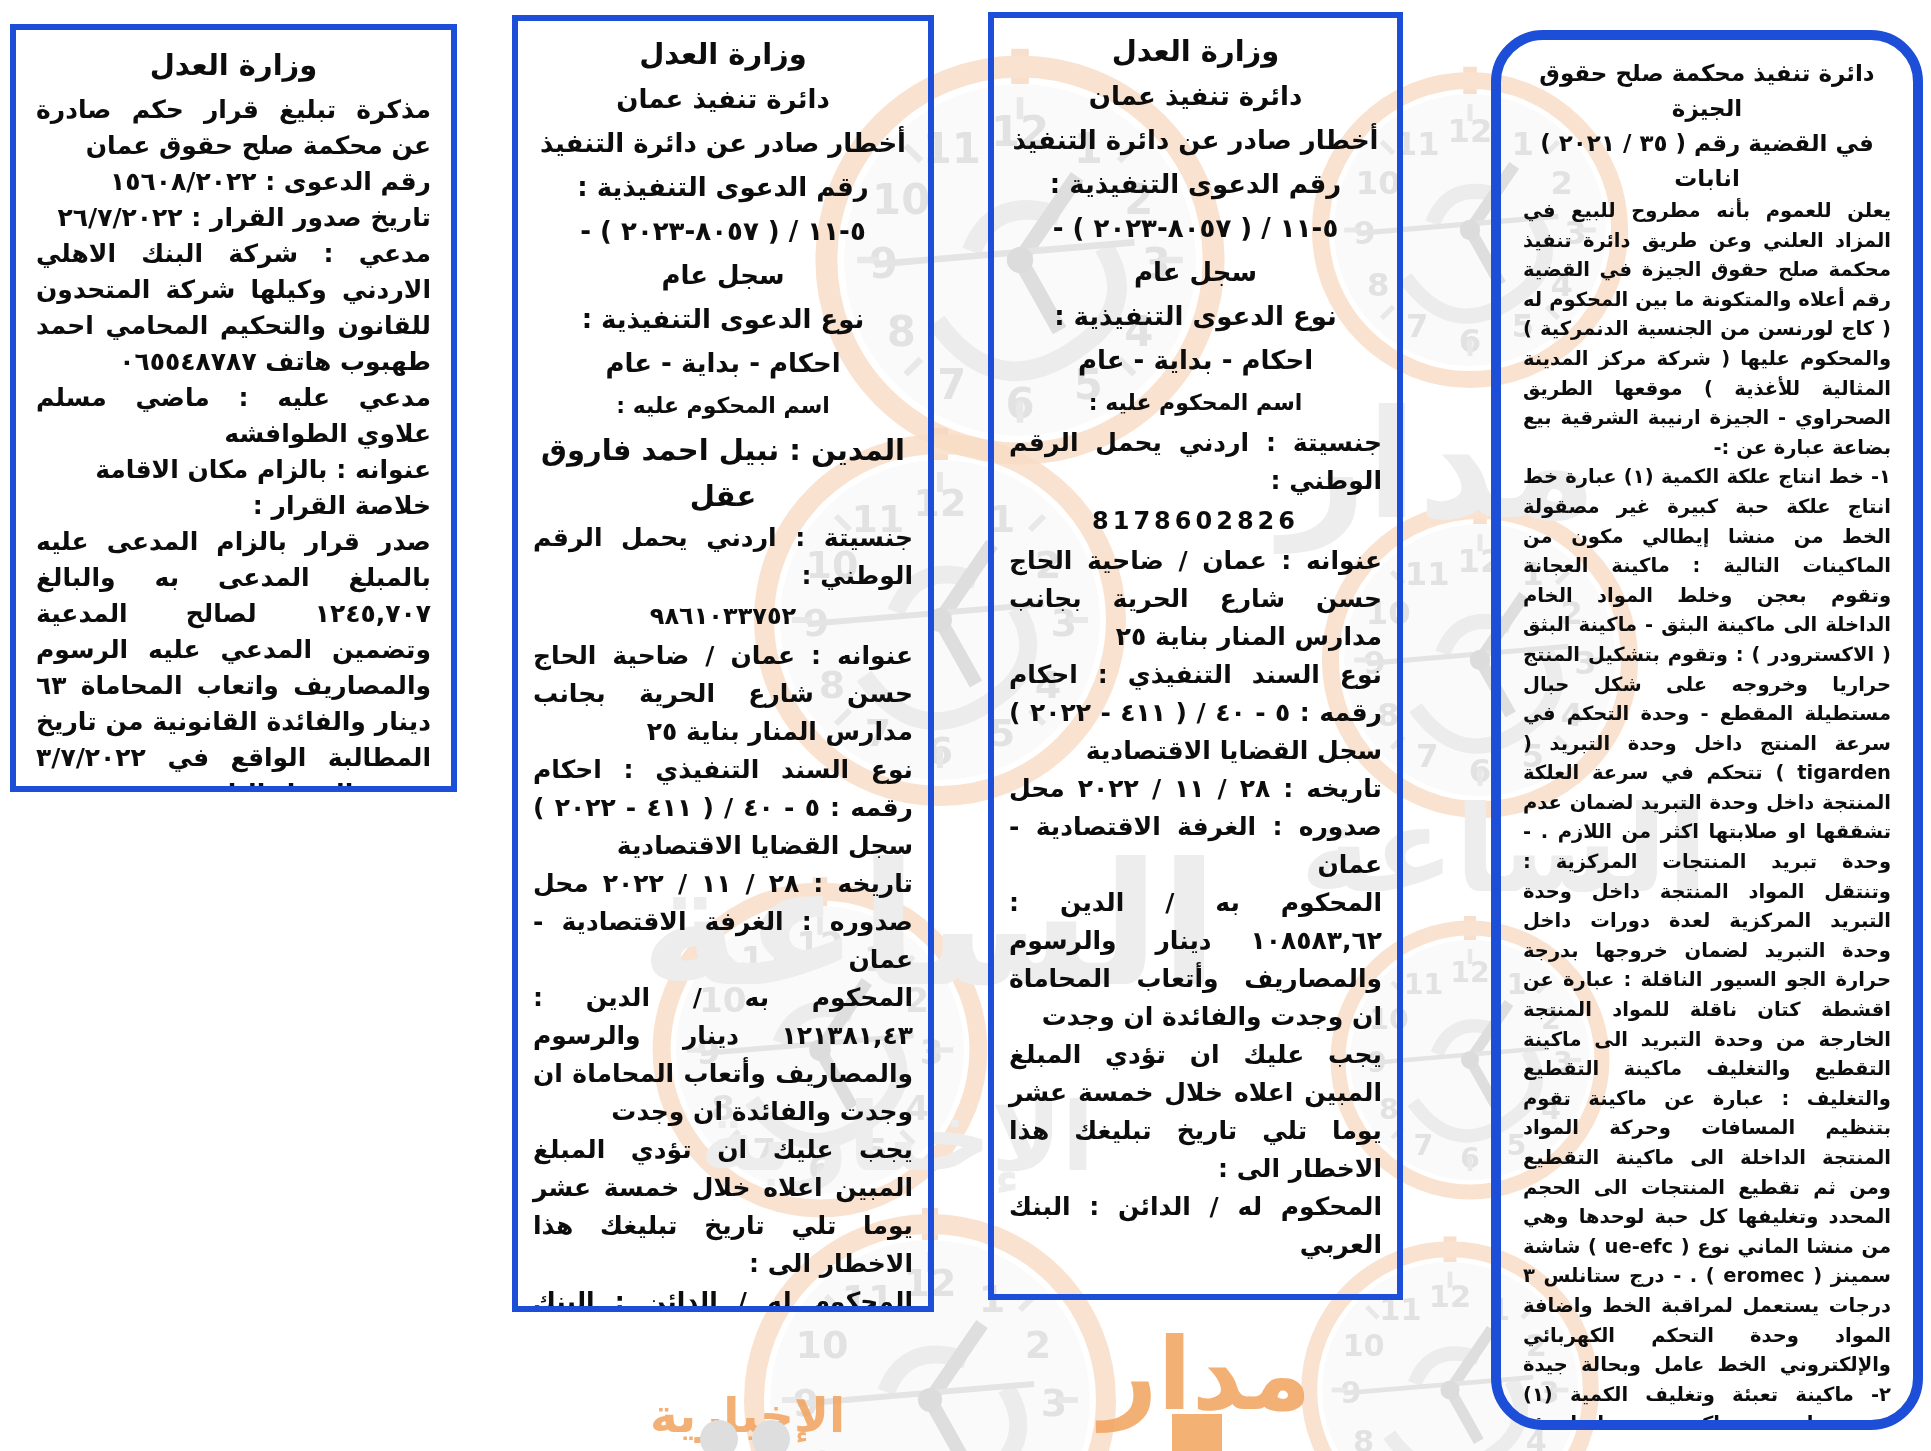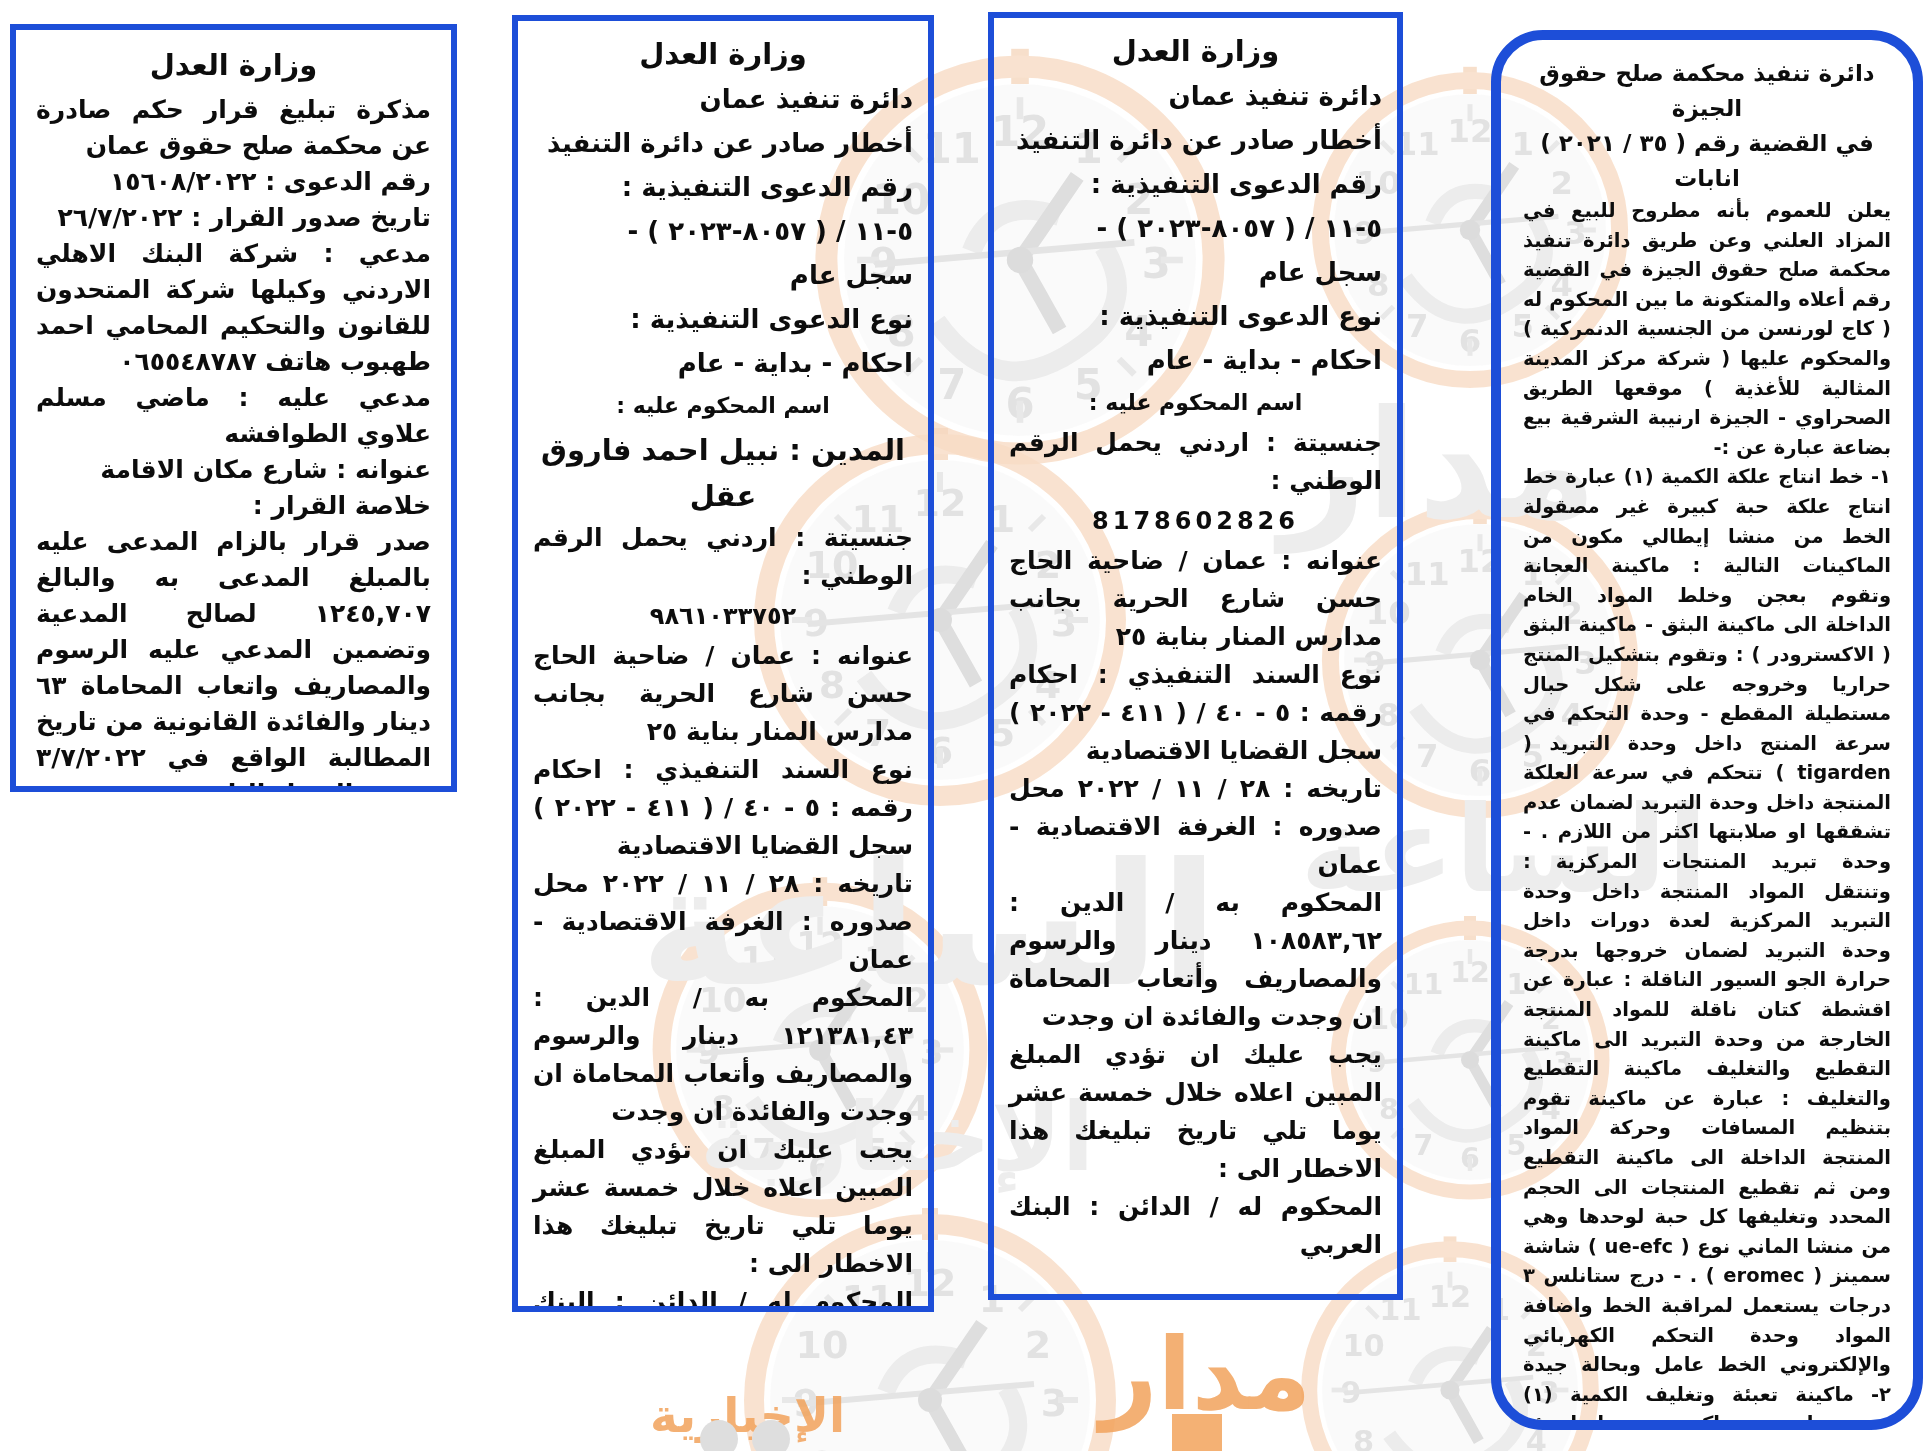--- a/index.html
+++ b/index.html
@@ -29,21 +29,21 @@
     z-index:1;
     overflow:hidden;
   }
   .n-a{left:10px;top:24px;width:447px;height:768px;padding:12px 20px;}
   .n-b{left:512px;top:15px;width:422px;height:1297px;padding:10px 15px;}
   .n-c{left:988px;top:12px;width:415px;height:1288px;padding:10px 15px;}
   .n-d{left:1491px;top:30px;width:432px;height:1400px;border-width:10px;border-radius:52px;padding:16px 22px;}
   .line{font-weight:bold;}
   
   .l-t{font-size:29px;text-align:center;line-height:46px;}
-  .l-h{font-size:26px;line-height:44px;}
+  .l-h{font-size:26px;text-align:center;line-height:44px;}
   .l-c{font-size:22px;text-align:center;line-height:42px;}
   .l-n{font-size:24px;text-align:center;line-height:42px;letter-spacing:4px;}
   .l-b{font-size:25px;text-align:justify;line-height:37px;}
   
   .n-a .l-b{line-height:36px;font-size:25px;}
   .n-a .l-t{margin-bottom:4px;}
   .n-b .l-b,.n-c .l-b{line-height:38px;}
   .n-d .l-t{font-size:23px;line-height:35px;}
   .n-d .l-b{font-size:19.5px;line-height:29.6px;text-align:justify;}
 </style>
@@ -128,21 +128,21 @@
     <div class="wm-dot" style="left:752px;top:1420px;"></div>
   </div>
 
   <article class="notice n-a">
       <div class="line l-t">وزارة العدل</div>
       <div class="line l-b">مذكرة تبليغ قرار حكم صادرة عن محكمة صلح حقوق عمان</div>
       <div class="line l-b">رقم الدعوى : ١٥٦٠٨/٢٠٢٢</div>
       <div class="line l-b">تاريخ صدور القرار : ٢٦/٧/٢٠٢٢</div>
       <div class="line l-b">مدعي : شركة البنك الاهلي الاردني وكيلها شركة المتحدون للقانون والتحكيم المحامي احمد طهبوب هاتف ٠٦٥٥٤٨٧٨٧</div>
       <div class="line l-b">مدعي عليه : ماضي مسلم علاوي الطوافشه</div>
-      <div class="line l-b">عنوانه : شارع مكان الاقامة</div>
+      <div class="line l-b">عنوانه : بالزام مكان الاقامة</div>
       <div class="line l-b">خلاصة القرار :</div>
       <div class="line l-b">صدر قرار بالزام المدعى عليه بالمبلغ المدعى به والبالغ ١٢٤٥,٧٠٧ لصالح المدعية وتضمين المدعي عليه الرسوم والمصاريف واتعاب المحاماة ٦٣ دينار والفائدة القانونية من تاريخ المطالبة الواقع في ٣/٧/٢٠٢٢ وحتى السداد التام</div>
     </article>
   <article class="notice n-b">
       <div class="line l-t">وزارة العدل</div>
       <div class="line l-h">دائرة تنفيذ عمان</div>
       <div class="line l-h">أخطار صادر عن دائرة التنفيذ</div>
       <div class="line l-h">رقم الدعوى التنفيذية :</div>
       <div class="line l-h">٥-١١ / ( ٨٠٥٧-٢٠٢٣ ) -</div>
       <div class="line l-h">سجل عام</div>

